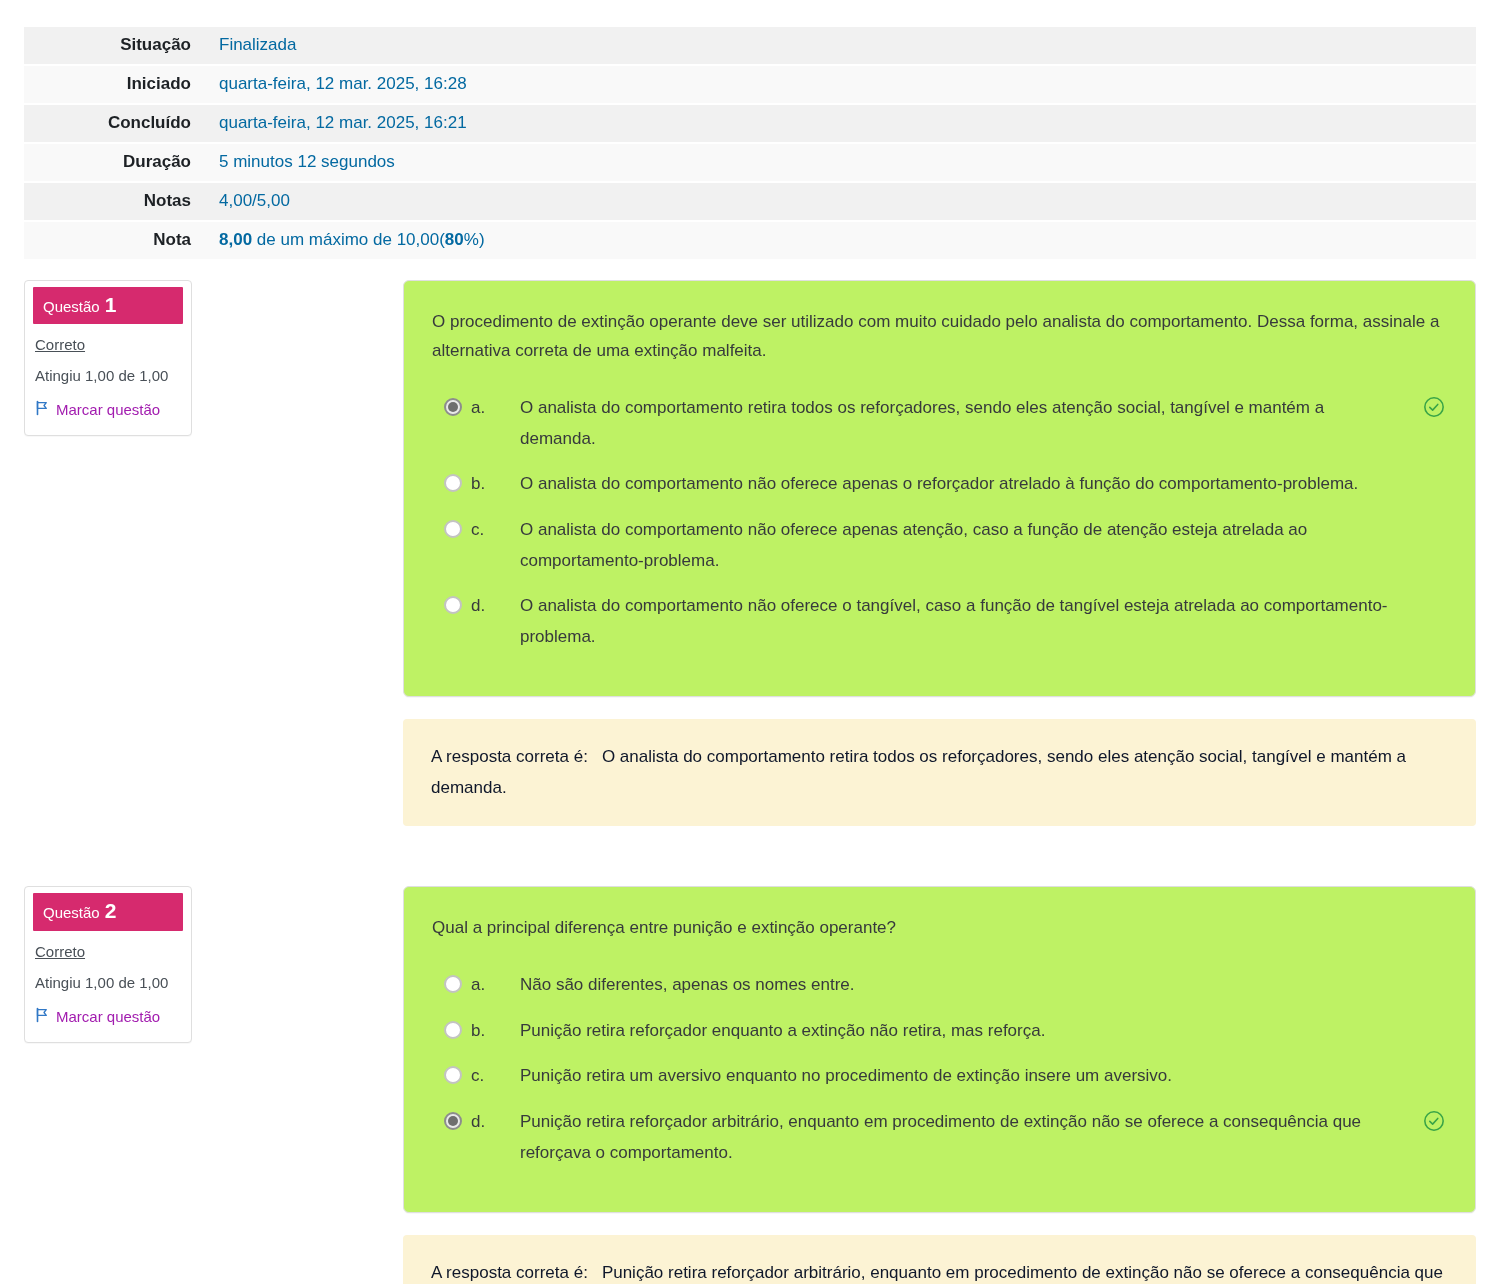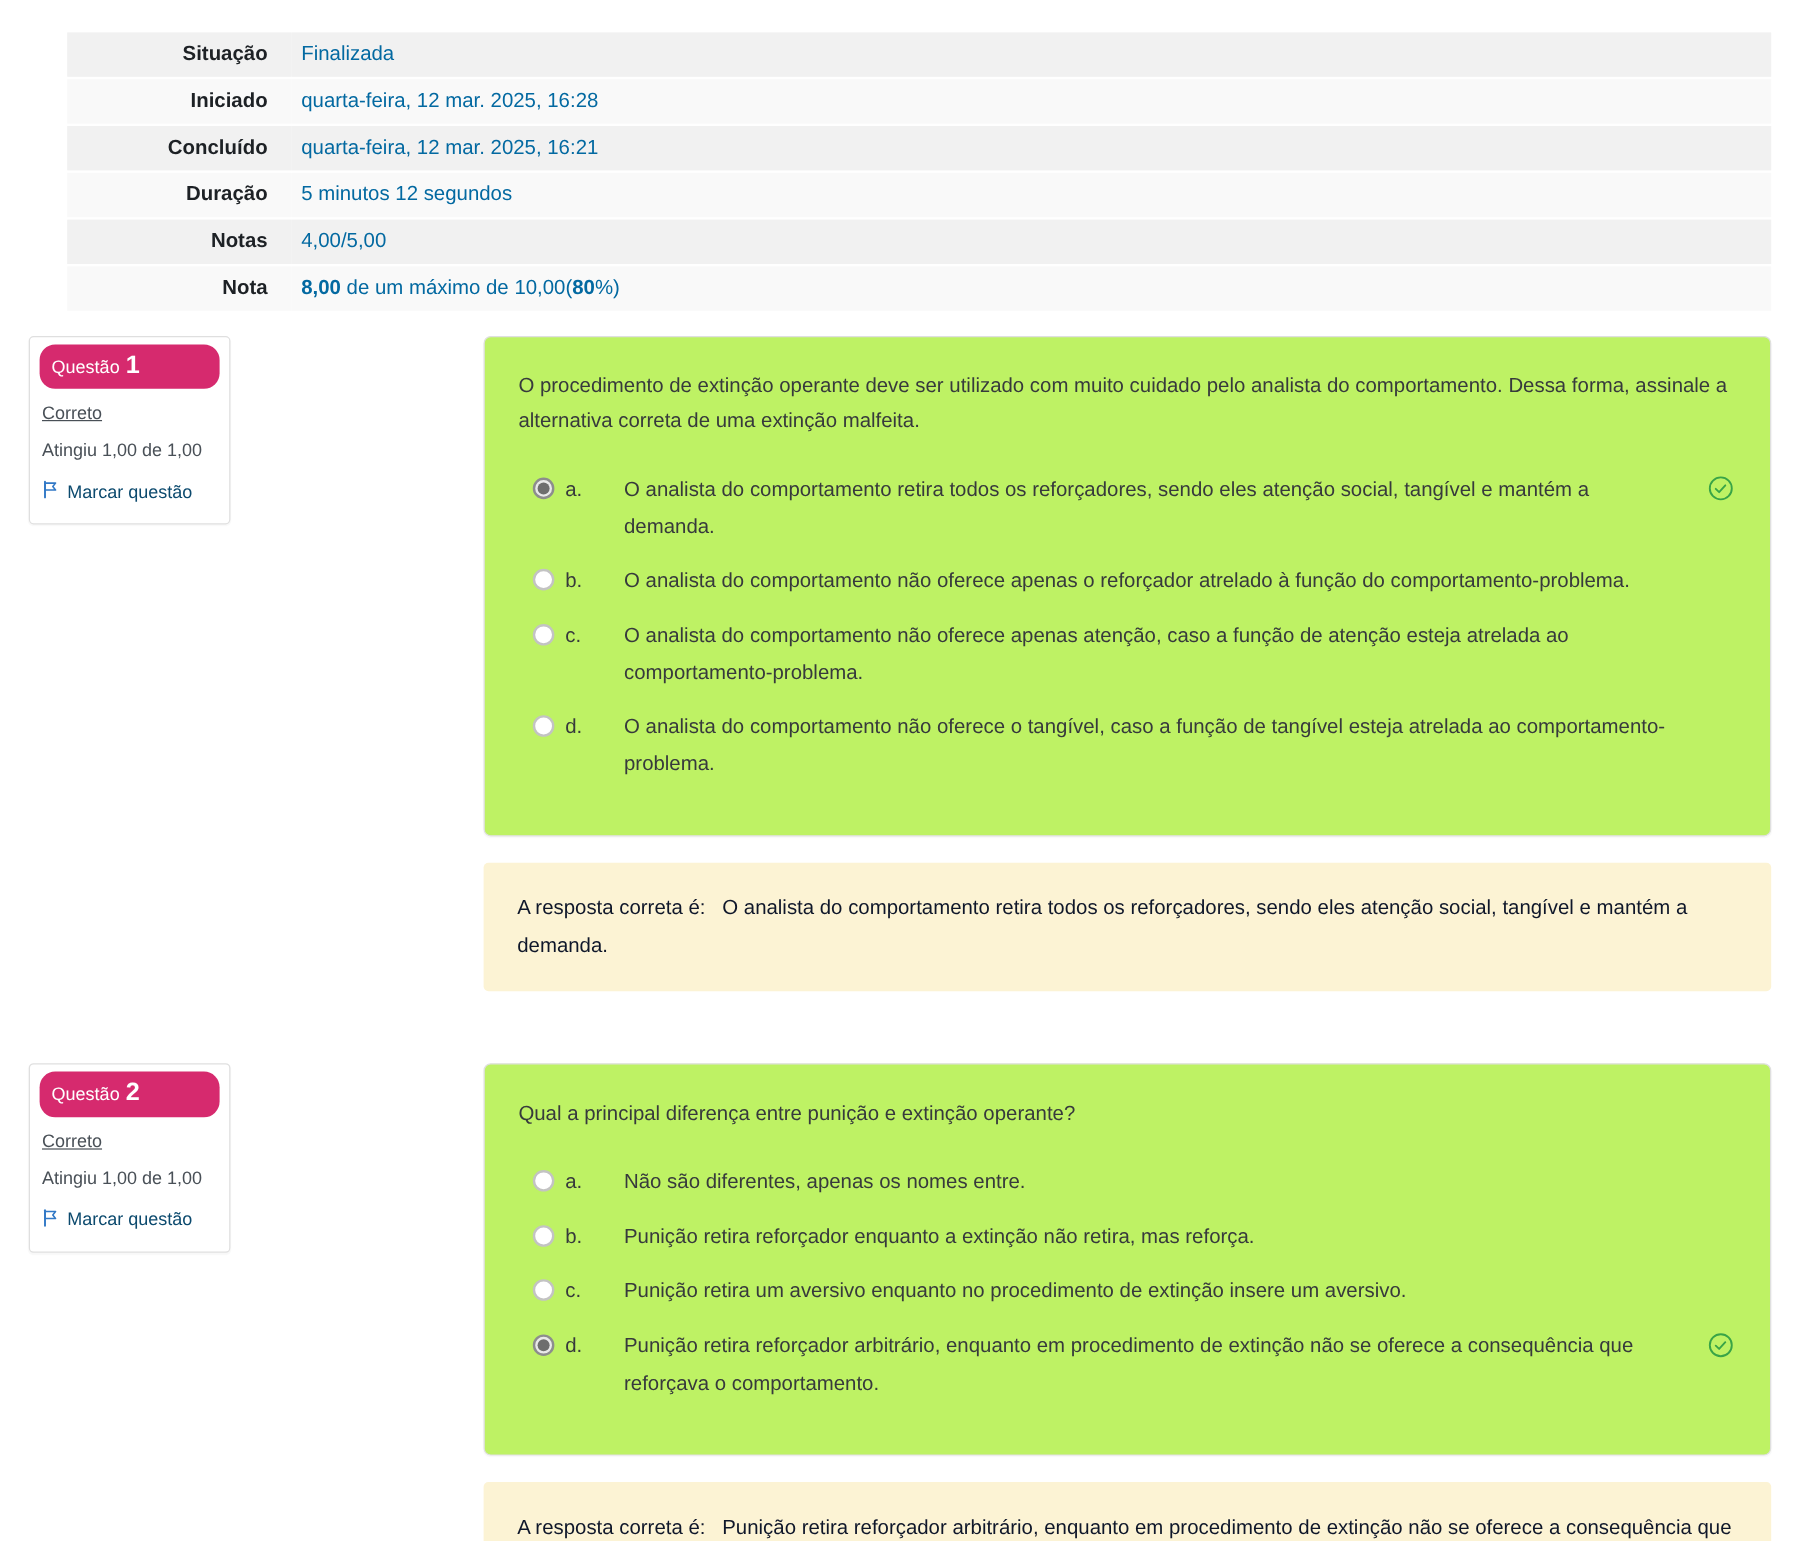--- a/index.html
+++ b/index.html
@@ -15,21 +15,20 @@
   
   .summary-table { width: 100%; }
   .summary-row { display: flex; margin-bottom: 2px; }
   .summary-row:nth-child(odd) .cell { background: #f1f1f1; }
   .summary-row:nth-child(even) .cell { background: #f9f9f9; }
   .cell { padding: 7px 8px; line-height: 1.35; }
   .cell.label {
     width: 187px; flex: 0 0 187px;
     text-align: right; font-weight: bold; color: #1d2125;
     padding-right: 20px;
-    margin-left: 32px;
   }
   .cell.value { flex: 1; color: #0369a1; }
 
   
   .question-block { display: flex; align-items: flex-start; margin-top: 21px; }
   .question-block.second { margin-top: 60px; }
 
   .q-info {
     width: 168px; flex: 0 0 168px;
     background: #fff;
@@ -38,31 +37,31 @@
     padding: 6px 8px 16px 8px;
     font-size: 15px;
     color: #495057;
     box-shadow: 0 1px 1px rgba(0,0,0,0.03);
   }
   .q-badge {
     display: block;
     background: #d62a6e;
     color: #ffffff;
     padding: 3px 10px 5px 10px;
-    border-radius: 13px;
+    border-radius: 1px;
     font-size: 15px;
     margin-bottom: 12px;
     line-height: 1.4;
   }
   .q-badge .q-num { font-size: 21px; font-weight: bold; margin-left: 5px; }
   .q-state { margin: 4px 0 14px 2px; text-decoration: underline; }
   .q-grade { margin: 0 0 16px 2px; }
   .q-flag {
     display: inline-flex; align-items: center; gap: 6px;
-    color: #0c4a6e; text-decoration: none; cursor: pointer; margin-left: 2px;
+    color: #a21caf; text-decoration: none; cursor: pointer; margin-left: 2px;
   }
 
   .q-main { flex: 1; margin-left: 211px; }
 
   .q-card {
     background: #bef264;
     border: 1px solid #dfdfdf;
     border-radius: 6px;
     padding: 26px 30px 30px 28px;
     box-shadow: 0 1px 1px rgba(0,0,0,0.03);

